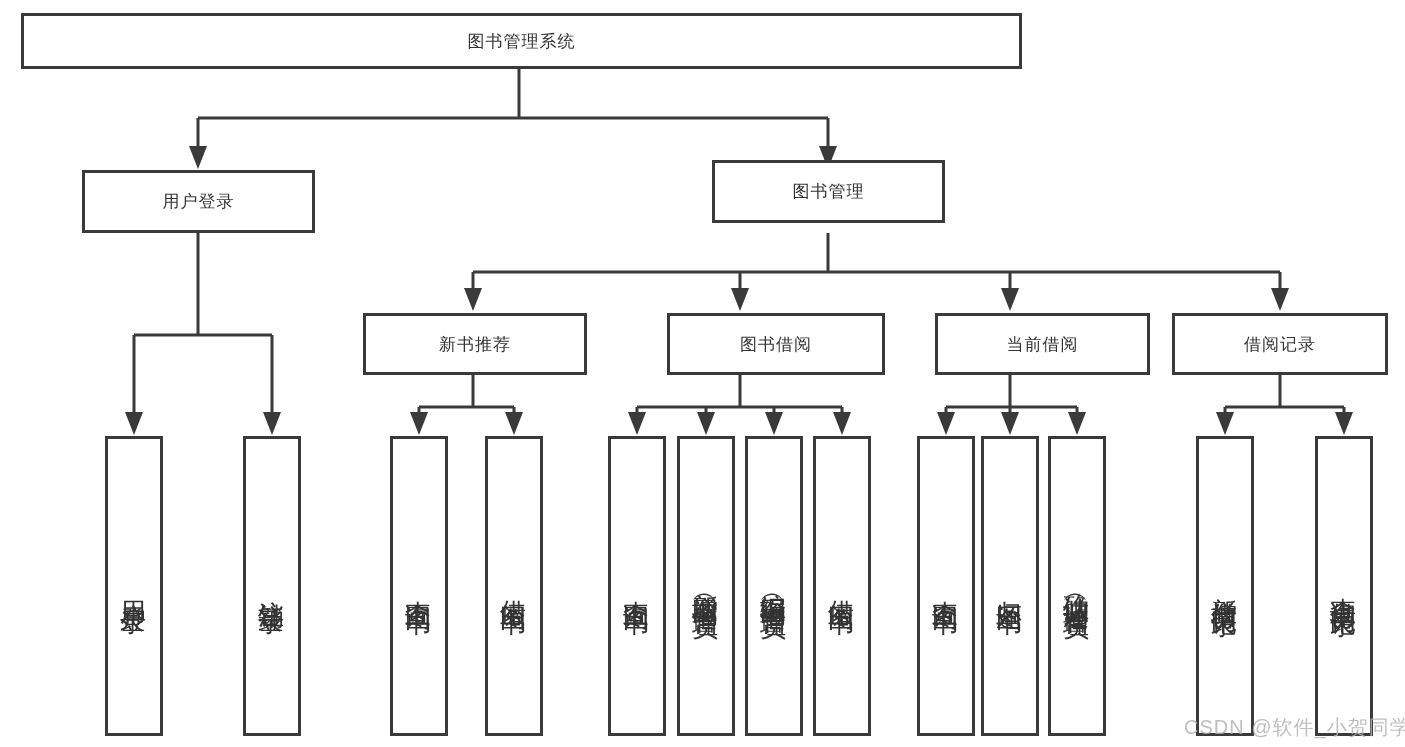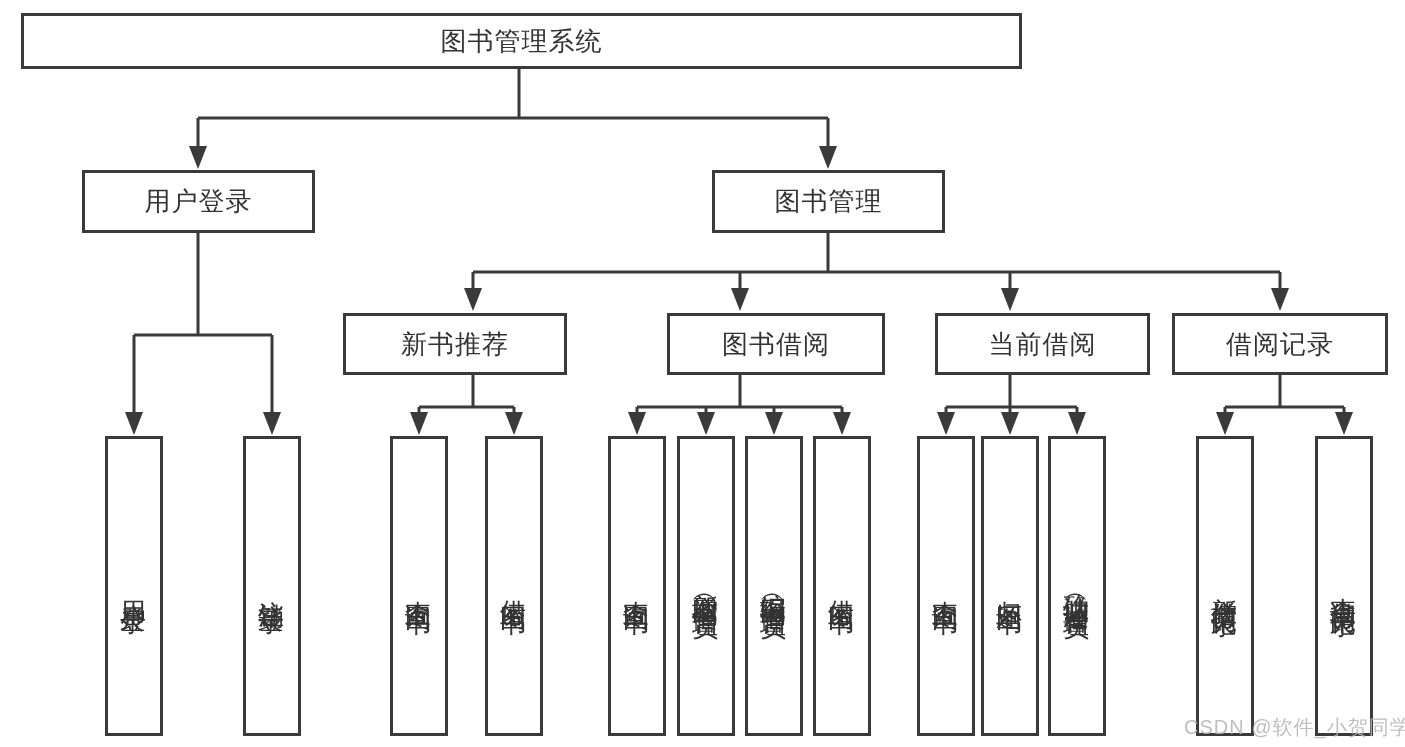--- a/index.html
+++ b/index.html
@@ -5,21 +5,21 @@
   html,body{margin:0;padding:0;background:#fff;}
   .stage{
     position:relative;width:1405px;height:747px;background:#fff;
     font-family:"Liberation Sans","DejaVu Sans",sans-serif;overflow:hidden;
   }
   svg.connectors{position:absolute;left:0;top:0;z-index:0;}
   .node{
     position:absolute;box-sizing:border-box;z-index:1;
     border:3px solid var(--line,#3a3a3a);background:#fff;
     display:flex;align-items:center;justify-content:center;
-    font-size:26px;letter-spacing:1px;color:var(--text,#333);
+    font-size:17px;letter-spacing:1px;color:var(--text,#333);
     white-space:nowrap;
   }
   .leaf{
     position:absolute;box-sizing:border-box;z-index:1;
     width:58px;height:300px;top:436px;
     border:3px solid var(--line,#3a3a3a);background:#fff;
     display:flex;align-items:center;justify-content:center;
     writing-mode:vertical-rl;text-orientation:mixed;
     font-size:26px;letter-spacing:3px;color:var(--text,#333);
   }
@@ -63,23 +63,23 @@
       <polygon points="1001,412 1019,412 1010,435"></polygon>
       <polygon points="1068,412 1086,412 1077,435"></polygon>
       <polygon points="1216,412 1234,412 1225,435"></polygon>
       <polygon points="1335,412 1353,412 1344,435"></polygon>
     </g>
   </svg>
 
   <div class="node" style="left:21px;top:13px;width:1001px;height:56px;">图书管理系统</div>
 
   <div class="node" style="left:82px;top:170px;width:233px;height:63px;">用户登录</div>
-  <div class="node" style="left:712px;top:170px;width:233px;height:63px;">图书管理</div>
+  <div class="node" style="left:712px;top:160px;width:233px;height:63px;">图书管理</div>
 
-  <div class="node" style="left:343px;top:313px;width:224px;height:62px;">新书推荐</div>
+  <div class="node" style="left:363px;top:313px;width:224px;height:62px;">新书推荐</div>
   <div class="node" style="left:631px;top:313px;width:218px;height:62px;margin-left:36px;">图书借阅</div>
   <div class="node" style="left:935px;top:313px;width:215px;height:62px;">当前借阅</div>
   <div class="node" style="left:1172px;top:313px;width:216px;height:62px;">借阅记录</div>
 
   <div class="leaf" style="left:105px;">用户登录</div>
   <div class="leaf" style="left:243px;">注销登录</div>
 
   <div class="leaf" style="left:390px;">查询图书</div>
   <div class="leaf" style="left:485px;">借阅图书</div>
 

